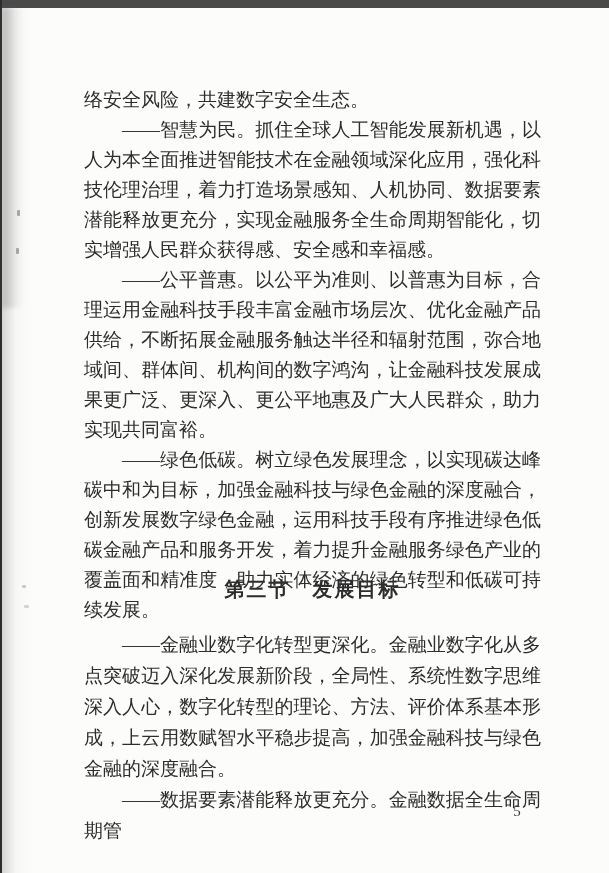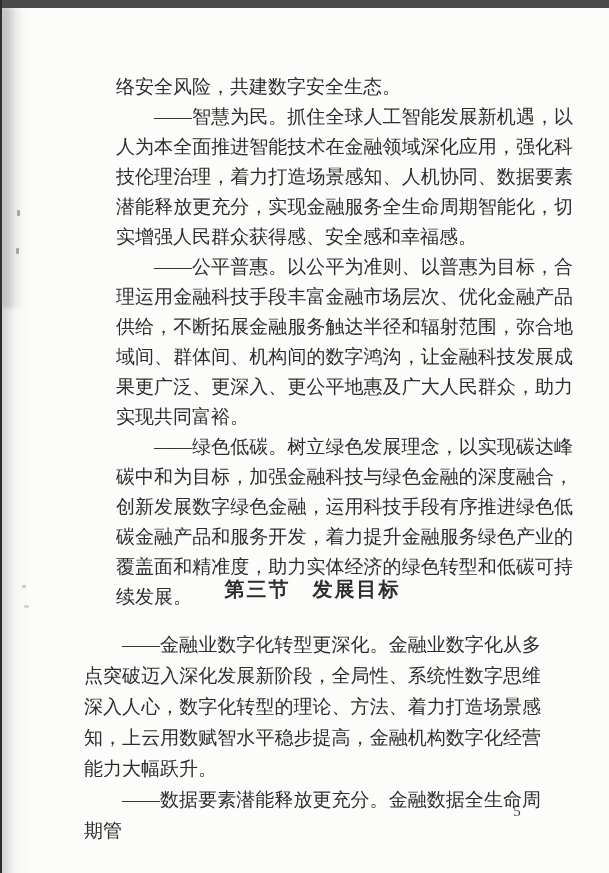--- a/index.html
+++ b/index.html
@@ -35,21 +35,21 @@
   .speck-4{left:24px;top:605px;width:5px;height:3px;opacity:.35;}
 
   
   .body-text{
     position:absolute;left:84px;width:457px;
     color:#2d2d2d;
     font-size:19px;line-height:30px;
     text-align:justify;
     letter-spacing:0;
   }
-  .body-top{top:72px;margin-left:32px;}
+  .body-top{top:85px;}
   .body-bottom{top:629px;line-height:31px;}
   .para{margin:0;padding:0;}
   .para.indent{text-indent:2em;}
 
   .section-heading{
     position:absolute;top:576px;left:84px;width:457px;
     margin:0;
     text-align:center;
     font-size:20px;font-weight:700;
     color:#2d2d2d;
@@ -78,19 +78,19 @@
   <div class="body-text body-top" id="body-top">
       <p class="para">络安全风险，共建数字安全生态。</p>
       <p class="para indent">——智慧为民。抓住全球人工智能发展新机遇，以人为本全面推进智能技术在金融领域深化应用，强化科技伦理治理，着力打造场景感知、人机协同、数据要素潜能释放更充分，实现金融服务全生命周期智能化，切实增强人民群众获得感、安全感和幸福感。</p>
       <p class="para indent">——公平普惠。以公平为准则、以普惠为目标，合理运用金融科技手段丰富金融市场层次、优化金融产品供给，不断拓展金融服务触达半径和辐射范围，弥合地域间、群体间、机构间的数字鸿沟，让金融科技发展成果更广泛、更深入、更公平地惠及广大人民群众，助力实现共同富裕。</p>
       <p class="para indent">——绿色低碳。树立绿色发展理念，以实现碳达峰碳中和为目标，加强金融科技与绿色金融的深度融合，创新发展数字绿色金融，运用科技手段有序推进绿色低碳金融产品和服务开发，着力提升金融服务绿色产业的覆盖面和精准度，助力实体经济的绿色转型和低碳可持续发展。</p>
     </div>
 
   <h2 class="section-heading">第三节　发展目标</h2>
 
   <div class="body-text body-bottom" id="body-bottom">
-      <p class="para indent">——金融业数字化转型更深化。金融业数字化从多点突破迈入深化发展新阶段，全局性、系统性数字思维深入人心，数字化转型的理论、方法、着力打造场景感知，上云用数赋智水平稳步提高，金融机构数字化经营能力大幅跃升。</p>
+      <p class="para indent">——金融业数字化转型更深化。金融业数字化从多点突破迈入深化发展新阶段，全局性、系统性数字思维深入人心，数字化转型的理论、方法、评价体系基本形成，上云用数赋智水平稳步提高，加强金融科技与绿色金融的深度融合。</p>
       <p class="para indent">——数据要素潜能释放更充分。金融数据全生命周期管</p>
     </div>
 
   <div class="page-number">5</div>
 
 </div>
 
 </body></html>

